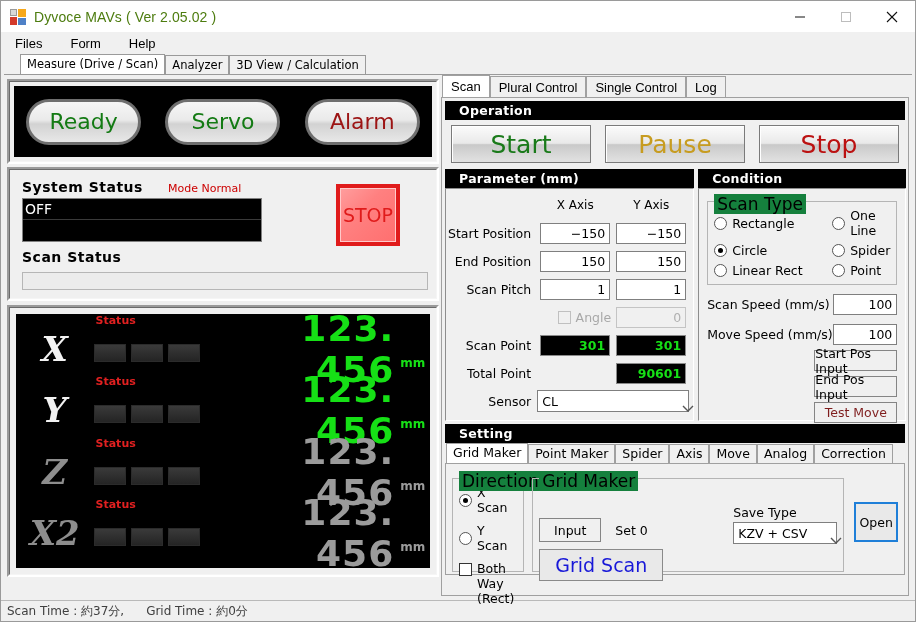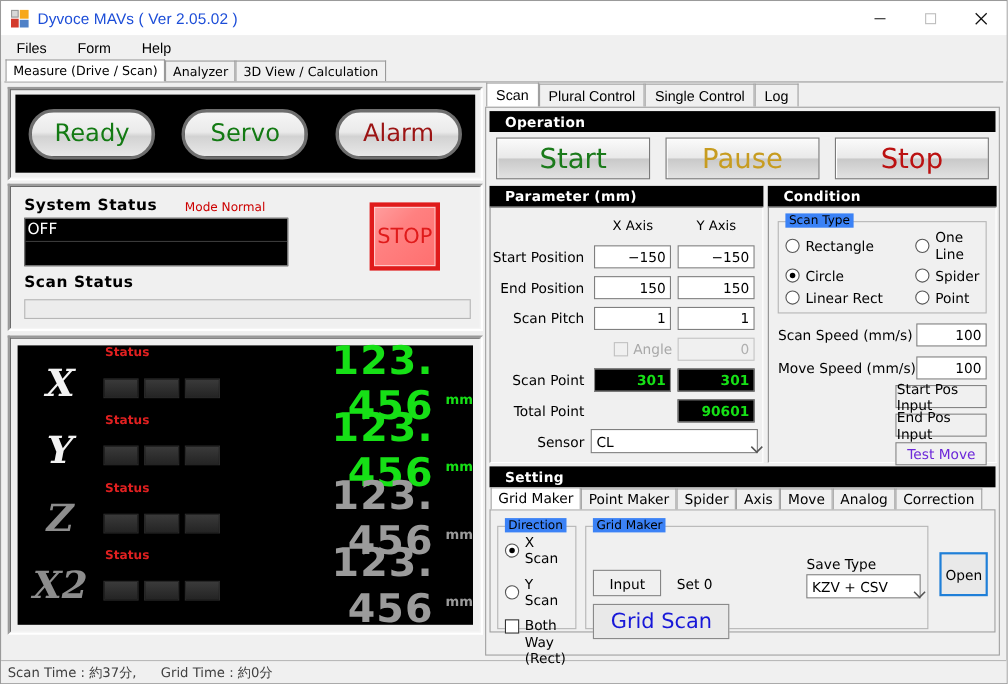--- a/index.html
+++ b/index.html
@@ -32,21 +32,21 @@
     width: 16px; height: 16px; margin-left: 9px; margin-right: 8px;
     position: relative; flex: 0 0 auto;
   }
   .title-icon .q { position: absolute; }
   .title-icon .q1 { left:0; top:0; width:7px; height:7px; background:#d8d8d8; border:1px solid #9a9a9a; box-sizing:border-box;}
   .title-icon .q2 { left:8px; top:0; width:8px; height:8px; background:#f7a81b;}
   .title-icon .q3 { left:0; top:8px; width:7px; height:8px; background:#d33a2c;}
   .title-icon .q4 { left:8px; top:9px; width:8px; height:7px; background:#4f81c7;}
   .title-text {
     font-family: "Liberation Sans", sans-serif;
-    font-size: 14px; color: #1d4ed8; letter-spacing: .1px; text-align: right;
+    font-size: 14px; color: #4d7c0f; letter-spacing: .1px; text-align: right;
   }
   .title-spacer { flex: 1 1 auto; }
   .win-btn {
     width: 46px; height: 31px;
     display: flex; align-items: center; justify-content: center;
     flex: 0 0 auto;
   }
   .win-btn svg { display: block; }
 
   
@@ -56,21 +56,21 @@
     padding-left: 12px;
     flex: 0 0 auto;
   }
   .menu-item {
     font-size: 13px; padding: 2px 10px 2px 2px; margin-right: 16px; color: #000;
   }
 
   
   .maintabs {
     display: flex; align-items: flex-end;
-    padding-left: 4px;
+    padding-left: 19px;
     height: 20px;
     flex: 0 0 auto;
     background: #f0f0f0;
   }
   .mtab {
     font-family: "DejaVu Sans", sans-serif;
     font-size: 11.5px;
     border: 1px solid #9a9a9a;
     border-bottom: none;
     background: #f0f0f0;
@@ -206,21 +206,21 @@
   }
   .axis-val {
     flex: 1 1 auto; text-align: right; padding-right: 4px;
     font-family: "DejaVu Sans", sans-serif; font-size: 36px; font-weight: bold;
     letter-spacing: 1px;
   }
   .axis-val.on { color: #16e016; }
   .axis-val.off { color: #9b9b9b; }
   .axis-unit {
     width: 30px; padding-left: 2px; align-self: flex-end; padding-bottom: 8px;
-    font-family: "DejaVu Sans", sans-serif; font-size: 12px; font-weight: bold; text-align: right;
+    font-family: "DejaVu Sans", sans-serif; font-size: 12px; font-weight: bold;
   }
   .axis-unit.on { color: #16e016; }
   .axis-unit.off { color: #9b9b9b; }
 
   
   .rightcol {
     position: absolute; left: 437px; right: 0px; top: 0px; bottom: 4px;
   }
   .rtabs {
     display: flex; align-items: flex-end; height: 22px;
@@ -308,22 +308,22 @@
     width: 0; height: 0;
   }
 
   
   .cond-body { padding: 6px 8px 6px 8px; }
   .fieldset {
     border: 1px solid #b5b5b5; padding: 6px 6px 6px 6px;
     position: relative; margin-top: 6px;
   }
   .fieldset > .legend {
-    position: absolute; top: -8px; left: 6px; background: #3b82f6;
-    padding: 0 3px; font-family: "DejaVu Sans", sans-serif; font-size: 11px;
+    position: absolute; top: -8px; left: 6px; background: #15803d;
+    padding: 0 3px; font-family: "DejaVu Sans", sans-serif; font-size: 17px;
   }
   .radio-grid { display: grid; grid-template-columns: 118px 1fr; row-gap: 5px; }
   .radio {
     display: flex; align-items: center;
     font-family: "DejaVu Sans", sans-serif; font-size: 12.5px;
   }
   .rb {
     width: 13px; height: 13px; border-radius: 50%;
     border: 1px solid #555; background: #fff;
     margin-right: 5px; flex: 0 0 auto; position: relative; box-sizing: border-box;
@@ -338,21 +338,21 @@
     font-family: "DejaVu Sans", sans-serif; font-size: 12.5px;
   }
   .speed-row .tbox { width: 64px; margin: 0; }
   .btn {
     border: 1px solid #858585; background: #f0f0f0;
     font-family: "DejaVu Sans", sans-serif; font-size: 12.5px;
     display: flex; align-items: center; justify-content: center;
     box-sizing: border-box;
   }
   .btn-right { width: 83px; height: 21px; margin-left: auto; margin-top: 5px; }
-  .btn-right.blue { color: #6d28d9; }
+  .btn-right.blue { color: #7f1d1d; }
 
   
   .set-sec { margin: 3px; }
   .stabs { display: flex; align-items: flex-end; height: 20px; padding-left: 1px; }
   .stab {
     font-family: "DejaVu Sans", sans-serif; font-size: 12.5px;
     background: #f0f0f0; border: 1px solid #a0a0a0; border-bottom: none;
     padding: 1px 6px; height: 19px; box-sizing: border-box; line-height: 16px;
   }
   .stab.active { background: #ffffff; height: 20px; }

